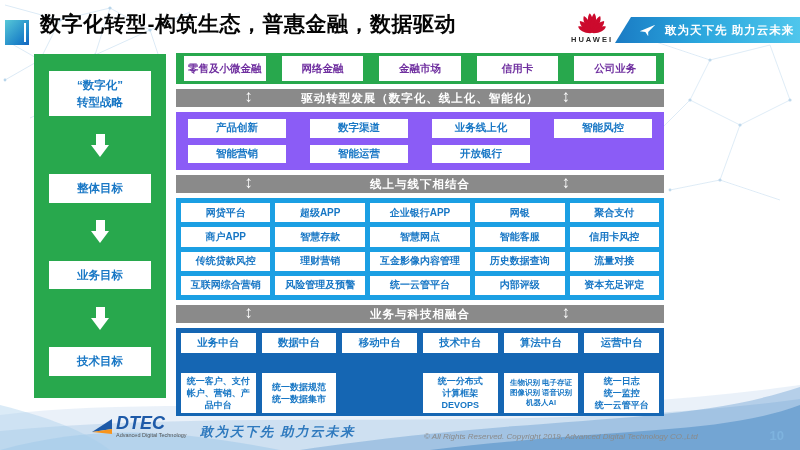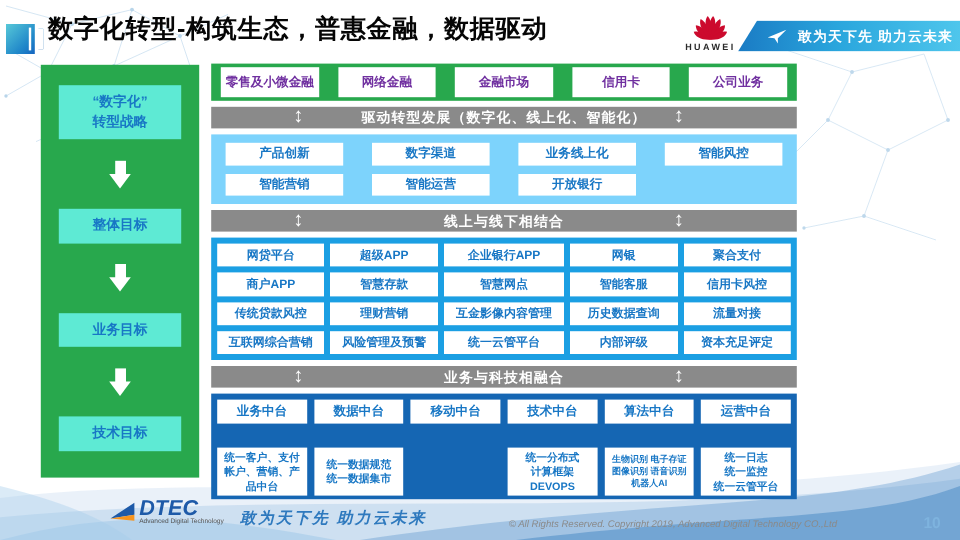--- a/index.html
+++ b/index.html
@@ -24,38 +24,38 @@
   .huawei-word{font-size:7.5px;font-weight:bold;color:#2b2b2b;letter-spacing:2px;margin-top:1px}
   .flag{position:absolute;right:0;top:17px;width:185px;height:26px;
     clip-path:polygon(16px 0,100% 0,100% 100%,0 100%);
     background:linear-gradient(90deg,#1a7bc4 0%,#2aa6dd 45%,#4fc6ec 100%);
     display:flex;align-items:center;gap:9px;padding-left:24px;box-sizing:border-box;
     color:#fff;font-size:11.5px;font-weight:bold;letter-spacing:1px}
   
   .sidebar{position:absolute;left:34px;top:54px;width:132px;height:344px;background:#28A84D;
     display:flex;flex-direction:column;align-items:center;justify-content:space-between;
     padding:17px 0 22px;box-sizing:border-box}
-  .side-box{width:98px;background:#5eead4;color:#1877C5;font-weight:bold;font-size:11.5px;
+  .side-box{width:98px;background:#ffffff;color:#1877C5;font-weight:bold;font-size:11.5px;
     text-align:center;white-space:pre-line;line-height:1.45;padding:6px 2px}
   .v-arrow{position:relative;width:9px;height:23px}
   .v-arrow::before{content:"";position:absolute;left:0;top:0;width:9px;height:12px;background:#fff}
   .v-arrow::after{content:"";position:absolute;top:11px;left:-5px;width:0;height:0;
     border-left:9.5px solid transparent;border-right:9.5px solid transparent;border-top:12px solid #fff}
   
   .main{position:absolute;left:176px;top:53px;width:488px;display:flex;flex-direction:column;gap:5px}
   .wbox{background:#fff;display:flex;align-items:center;justify-content:center;
     font-weight:bold;text-align:center;color:#1877C5}
   .band-green{height:25px;background:#28A84D;padding:3px 8px;box-sizing:content-box;
     display:flex;gap:16px}
   .band-green .wbox{flex:1;font-size:10.5px;color:#7030A0}
   .banner{position:relative;height:18px;background:#8A8A8A;display:flex;align-items:center;
     justify-content:center;color:#fff;font-weight:bold;font-size:11.5px;letter-spacing:1px}
   .banner .uarr{position:absolute;top:-4px;font-size:17px;font-weight:bold;color:#fff;line-height:1.4}
   .uarr.a1{left:14%}.uarr.a2{left:79%}
-  .sec-yellow{height:58px;background:#7dd3fc;padding:7px 12px;box-sizing:border-box;
+  .sec-yellow{height:58px;background:#8b5cf6;padding:7px 12px;box-sizing:border-box;
     display:grid;grid-template-columns:repeat(4,1fr);gap:7px 24px}
   .sec-yellow .wbox{font-size:10.5px}
   .sec-cyan{height:102px;background:#1B9FE3;padding:5px;box-sizing:border-box;
     display:grid;grid-template-columns:1fr 1fr 1.12fr 1fr 1fr;gap:5px}
   .sec-cyan .wbox{font-size:10px}
   .sec-dark{height:88px;background:#1566B3;padding:5px;box-sizing:border-box;
     display:grid;grid-template-columns:repeat(6,1fr);gap:6px}
   .pcol{display:flex;flex-direction:column;gap:20px;min-width:0}
   .ptitle{height:20px;background:#fff;display:flex;align-items:center;justify-content:center;
     font-size:10.5px;font-weight:bold;color:#1877C5}

